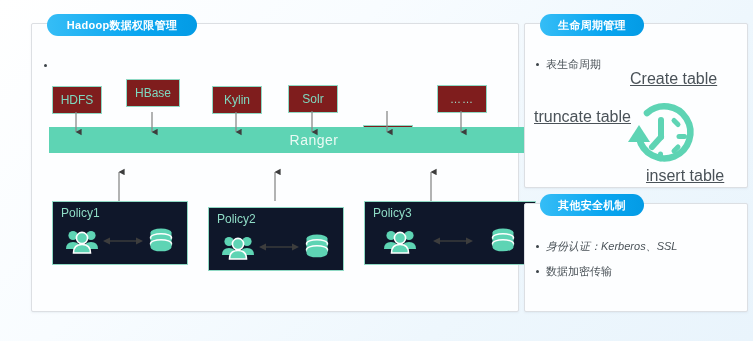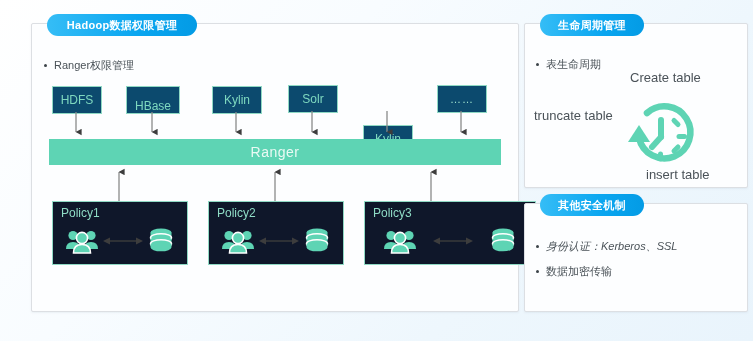--- a/index.html
+++ b/index.html
@@ -26,21 +26,21 @@
     position:absolute;display:flex;align-items:flex-start;
     font-size:11px;color:#4a5258;white-space:nowrap;
   }
   .bullet .dot{
     width:3px;height:3px;background:#3d4449;border-radius:50%;
     margin-right:7px;margin-top:6px;flex:none;
   }
   
   .cbox{
     position:absolute;height:26px;
-    background:#0c4a6e;border:1px solid #8fd9c4;
+    background:#7f1d1d;border:1px solid #8fd9c4;
     display:flex;align-items:center;justify-content:center;
     color:#7ed8bf;font-size:12px;white-space:nowrap;
   }
   .cbox.dots{color:#9fe0cc;font-size:11px;letter-spacing:1px;}
   
   .ranger{
     position:absolute;background:#5ed4b4;
     display:flex;align-items:center;justify-content:center;
     color:#eafaf4;font-size:14px;letter-spacing:.5px;
   }
@@ -52,54 +52,53 @@
     position:absolute;left:8px;top:4px;
     color:#8fdcc6;font-size:12px;white-space:nowrap;
   }
   .pbox .row{
     position:absolute;left:0;right:0;top:22px;height:34px;
     display:flex;align-items:center;justify-content:space-around;
     padding:0 10px;box-sizing:border-box;
   }
   svg{display:block;overflow:visible;}
   .lines{position:absolute;left:0;top:0;width:753px;height:341px;pointer-events:none;}
-  .lbl{position:absolute;font-size:13px;color:#4a5258;white-space:nowrap;}
+  .lbl{position:absolute;font-size:16px;color:#4a5258;white-space:nowrap;text-decoration:underline;}
 </style>
 </head>
 <body>
 
 <div class="panel" style="left:31px;top:23px;width:486px;height:287px;"></div>
 
 <div class="pill" style="left:47px;top:14px;width:150px;height:22px;">Hadoop数据权限管理</div>
 
 <div class="bullet" style="left:44px;top:58px;">
   <span class="dot"></span>
-  <span>Ranger权限管理</span>
 </div>
 
 <div class="cbox" style="left:52px;top:86px;width:48px;">
   <span>HDFS</span>
 </div>
-<div class="cbox" style="left:126px;top:86px;width:52px;align-items:flex-end;">
+<div class="cbox" style="left:126px;top:79px;width:52px;">
   <span>HBase</span>
 </div>
 <div class="cbox" style="left:212px;top:86px;width:48px;">
   <span>Kylin</span>
 </div>
 <div class="cbox" style="left:288px;top:85px;width:48px;">
   <span>Solr</span>
 </div>
 <div class="cbox" style="left:363px;top:85px;width:48px;margin-top:40px;">
   <span>Kylin</span>
 </div>
 <div class="cbox dots" style="left:437px;top:85px;width:48px;">
   <span>……</span>
 </div>
 
-<div class="ranger" style="left:49px;top:139px;width:452px;height:26px;">
+<div class="ranger" style="left:49px;top:127px;width:452px;height:26px;padding-left:39px;">
   <span>Ranger</span>
 </div>
 
 <div class="pbox" style="left:52px;top:201px;width:134px;height:62px;">
   <span class="plabel">Policy1</span>
   <div class="row">
     <span>
       <svg width="34" height="26" viewBox="0 0 34 26">
         <circle cx="8" cy="7.5" r="4.6" fill="#5ed4b4"></circle>
         <path d="M1 21 q0-7 7-7 q7 0 7 7 z" fill="#5ed4b4"></path>
@@ -122,21 +121,21 @@
         <rect x="3.5" y="5.5" width="21" height="5.2" fill="#5ed4b4"></rect>
         <ellipse cx="14" cy="10.7" rx="10.5" ry="4" fill="#5ed4b4" stroke="#ffffff" stroke-width="1.5"></ellipse>
         <rect x="3.5" y="11.5" width="21" height="5.2" fill="#5ed4b4"></rect>
         <ellipse cx="14" cy="16.7" rx="10.5" ry="4" fill="#5ed4b4" stroke="#ffffff" stroke-width="1.5"></ellipse>
         <path d="M3.5 16.7 v3.6 a10.5 4 0 0 0 21 0 v-3.6 z" fill="#5ed4b4"></path>
       </svg>
     </span>
   </div>
 </div>
 
-<div class="pbox" style="left:208px;top:201px;width:134px;height:62px;">
+<div class="pbox" style="left:208px;top:207px;width:134px;height:62px;">
   <span class="plabel">Policy2</span>
   <div class="row">
     <span>
       <svg width="34" height="26" viewBox="0 0 34 26">
         <circle cx="8" cy="7.5" r="4.6" fill="#5ed4b4"></circle>
         <path d="M1 21 q0-7 7-7 q7 0 7 7 z" fill="#5ed4b4"></path>
         <circle cx="26" cy="7.5" r="4.6" fill="#5ed4b4"></circle>
         <path d="M19 21 q0-7 7-7 q7 0 7 7 z" fill="#5ed4b4"></path>
         <circle cx="17" cy="10" r="5.6" fill="#5ed4b4" stroke="#ffffff" stroke-width="1.6"></circle>
         <path d="M8.5 25 q0-8.5 8.5-8.5 q8.5 0 8.5 8.5 z" fill="#5ed4b4" stroke="#ffffff" stroke-width="1.6"></path>

